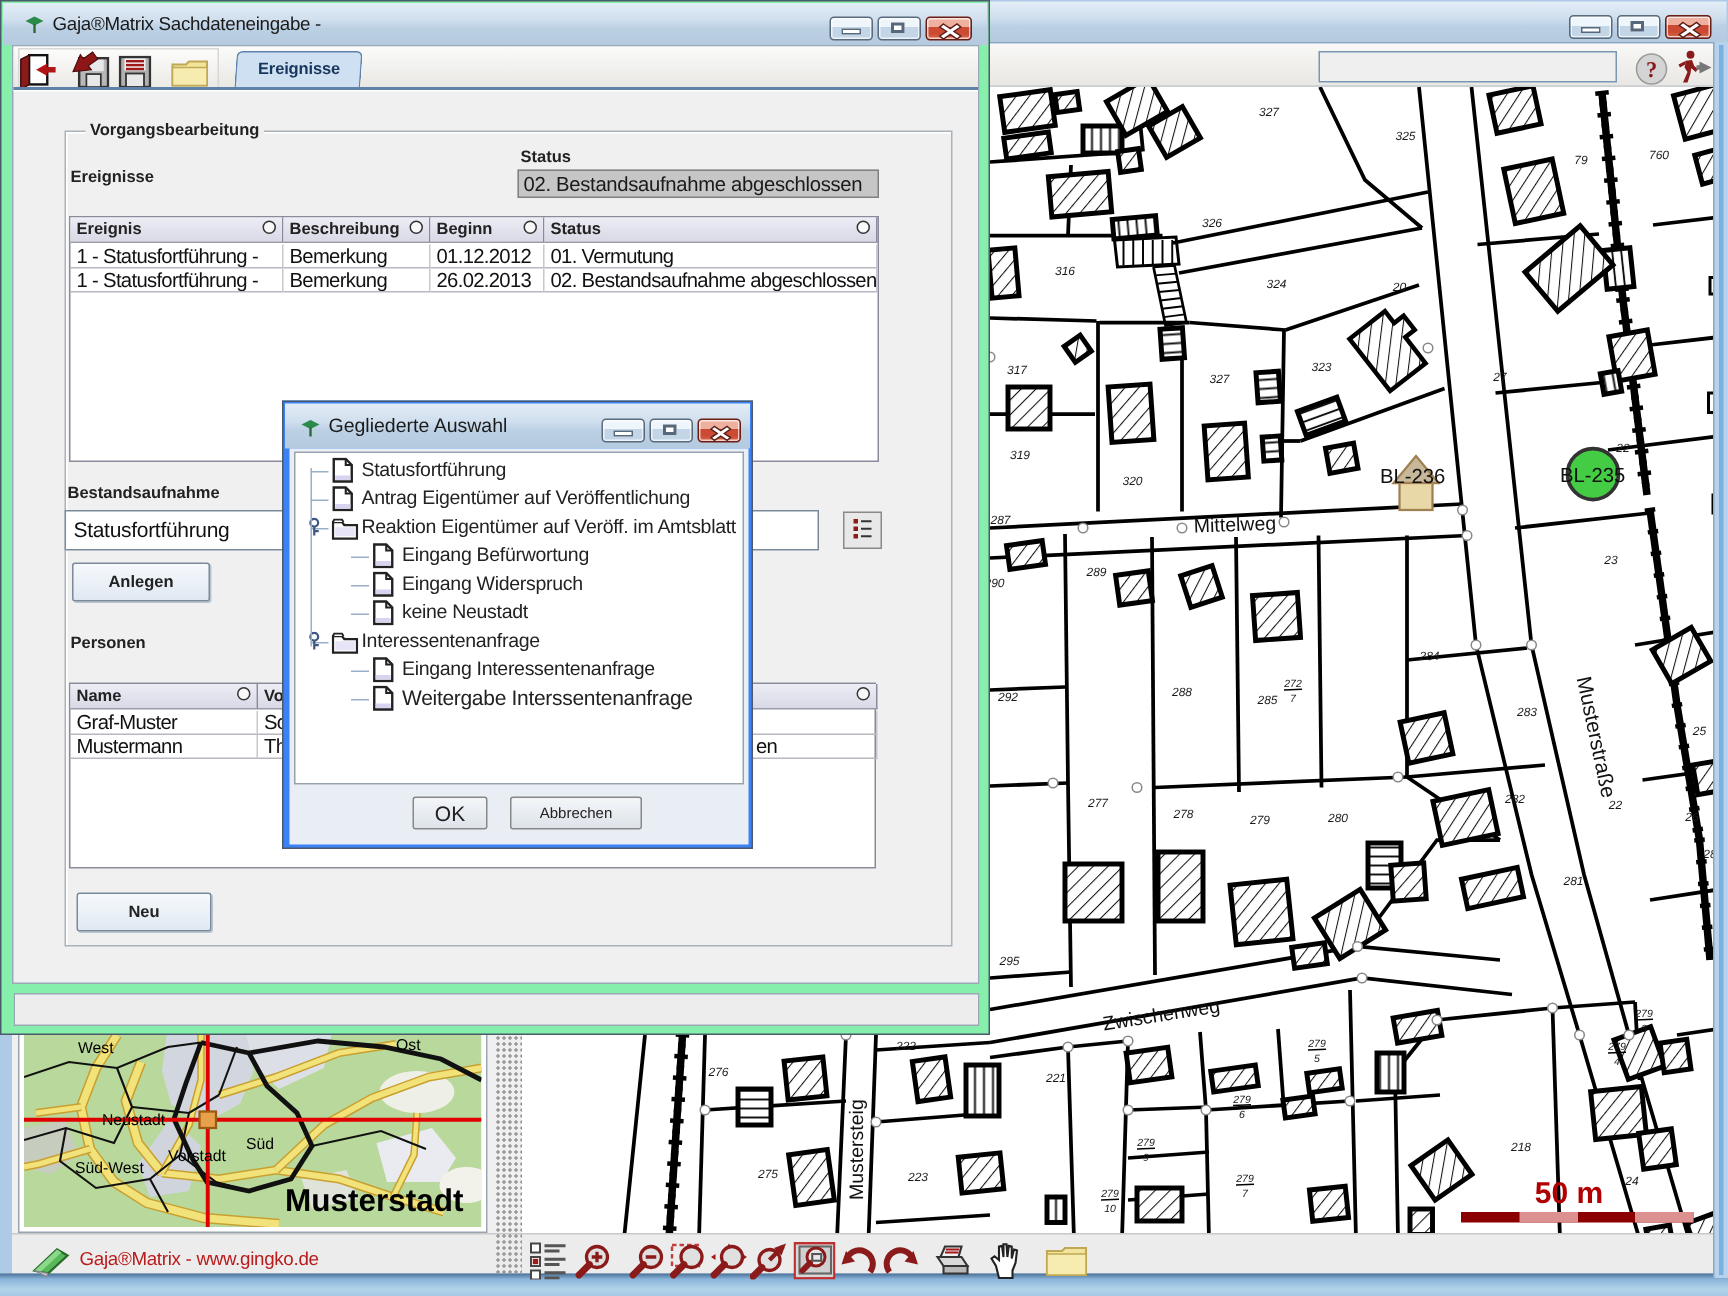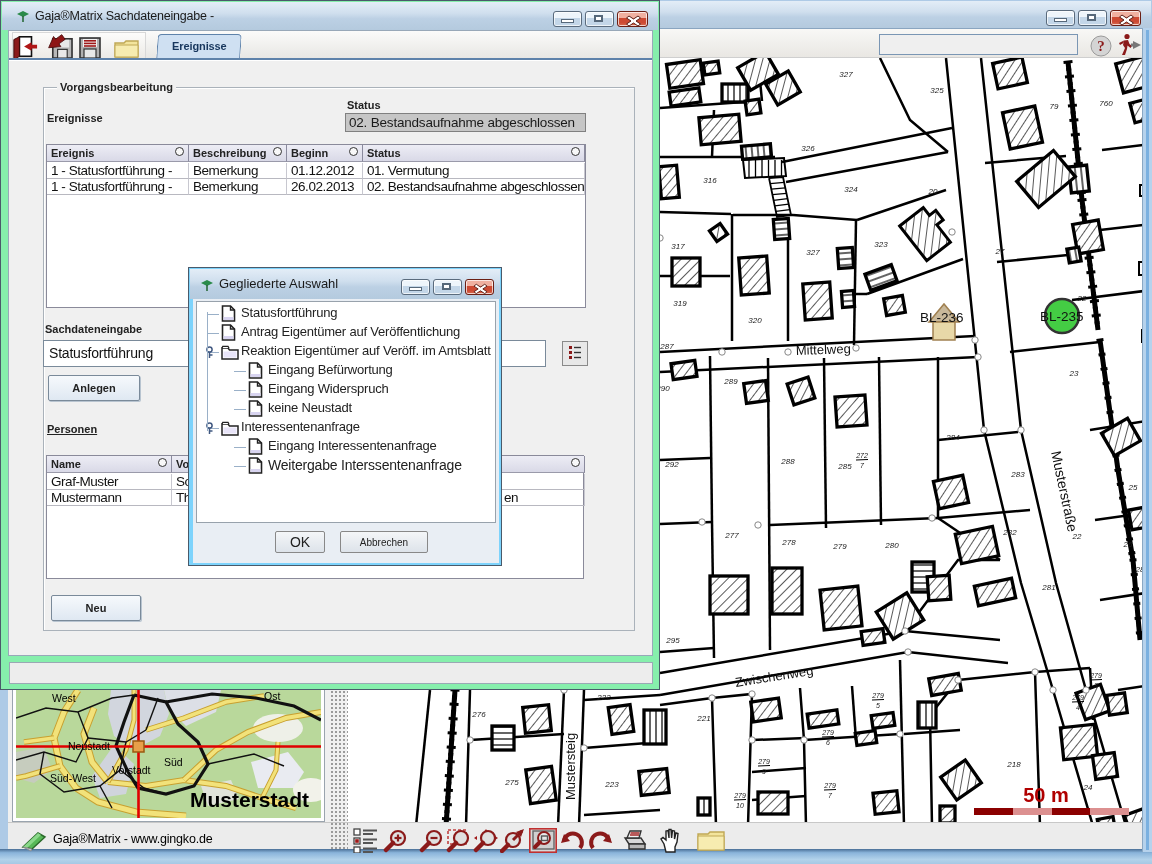--- a/index.html
+++ b/index.html
@@ -473,21 +473,21 @@
 <div class="abs" style="left:330px;top:690px;width:18px;height:164px;background-image:radial-gradient(#9a9a9a 1px, transparent 1.2px);background-size:4px 4px;"></div>
 <div class="abs" style="left:8px;top:822px;width:1136px;height:27px;background:#ececec;border-top:1px solid #c8c8c8;"></div>
 <div class="abs" style="left:0;top:849px;width:1152px;height:15px;background:linear-gradient(#4a6f96,#8ab4da 25%,#b2d2ea 70%,#a6c8e4);"></div>
 <div class="abs" style="left:1142px;top:28px;width:10px;height:824px;background:#b6d2ec;border-left:1px solid #8aa8c4;"></div>
 <div class="abs" style="left:1146px;top:30px;width:3px;height:820px;background:#7ab0e0;"></div>
 <div class="abs" style="left:20px;top:829px;"><svg width="28" height="24" viewBox="0 0 28 24">
         <path d="M3 18 L18 4 L25 8 L12 20 Z" fill="#58b858" stroke="#2a6a2a" stroke-width="1.5"></path>
         <path d="M3 18 L18 4 L21 6 L7 19 Z" fill="#8ad88a"></path>
         <path d="M3 18 L12 20 L11 22 Z" fill="#c8c8d8" stroke="#888" stroke-width="0.8"></path>
       </svg></div>
-<div class="abs" style="left:53px;top:832px;font-size:12.5px;letter-spacing:-0.2px;color:#000000;">Gaja®Matrix - www.gingko.de</div>
+<div class="abs" style="left:53px;top:832px;font-size:12.5px;letter-spacing:-0.2px;color:#b91c1c;">Gaja®Matrix - www.gingko.de</div>
 <div class="abs" style="left:330px;top:822px;width:18px;height:27px;background-image:radial-gradient(#9a9a9a 1px, transparent 1.2px);background-size:4px 4px;"></div>
 <div class="abs" style="left:353px;top:828px;"><svg width="26" height="25" viewBox="0 0 26 25">
         <rect x="1" y="1" width="6" height="6" fill="#fff" stroke="#444" stroke-width="1.3"></rect>
         <line x1="10" y1="2.5" x2="24" y2="2.5" stroke="#555" stroke-width="2"></line>
         <line x1="10" y1="6" x2="20" y2="6" stroke="#555" stroke-width="2"></line>
         <rect x="1" y="10" width="6" height="6" fill="#fff" stroke="#444" stroke-width="1.3"></rect>
         <rect x="2.2" y="11.2" width="3.6" height="3.6" fill="#a01818"></rect>
         <line x1="10" y1="11.5" x2="24" y2="11.5" stroke="#555" stroke-width="2"></line>
         <line x1="10" y1="15" x2="20" y2="15" stroke="#555" stroke-width="2"></line>
         <rect x="1" y="19" width="6" height="6" fill="#fff" stroke="#444" stroke-width="1.3"></rect>
@@ -614,50 +614,50 @@
         <div style="position:absolute;left:316px;top:0;width:222px;height:17px;background:linear-gradient(#ededf5,#d9d9e7);border-right:1px solid #8a8a9d;border-bottom:1px solid #9a9aaa;font-size:11px;font-weight:bold;color:#222;padding:2px 0 0 4px;">Status<span style="position:absolute;right:4px;top:2px;width:9px;height:9px;border:1.5px solid #333;border-radius:50%;background:#f8f8f8;"></span></div>
         <div style="position:absolute;left:0px;top:18px;width:142px;height:16px;border-right:1px solid #c8c8d0;border-bottom:1px solid #b8b8c0;font-size:13.5px;letter-spacing:-0.45px;color:#111;padding:0 0 0 4px;white-space:nowrap;overflow:hidden;">1 - Statusfortführung -</div>
         <div style="position:absolute;left:142px;top:18px;width:98px;height:16px;border-right:1px solid #c8c8d0;border-bottom:1px solid #b8b8c0;font-size:13.5px;letter-spacing:-0.45px;color:#111;padding:0 0 0 4px;white-space:nowrap;overflow:hidden;">Bemerkung</div>
         <div style="position:absolute;left:240px;top:18px;width:76px;height:16px;border-right:1px solid #c8c8d0;border-bottom:1px solid #b8b8c0;font-size:13.5px;letter-spacing:-0.45px;color:#111;padding:0 0 0 4px;white-space:nowrap;overflow:hidden;">01.12.2012</div>
         <div style="position:absolute;left:316px;top:18px;width:222px;height:16px;border-right:1px solid #c8c8d0;border-bottom:1px solid #b8b8c0;font-size:13.5px;letter-spacing:-0.45px;color:#111;padding:0 0 0 4px;white-space:nowrap;overflow:hidden;">01. Vermutung</div>
         <div style="position:absolute;left:0px;top:34px;width:142px;height:16px;border-right:1px solid #c8c8d0;border-bottom:1px solid #b8b8c0;font-size:13.5px;letter-spacing:-0.45px;color:#111;padding:0 0 0 4px;white-space:nowrap;overflow:hidden;">1 - Statusfortführung -</div>
         <div style="position:absolute;left:142px;top:34px;width:98px;height:16px;border-right:1px solid #c8c8d0;border-bottom:1px solid #b8b8c0;font-size:13.5px;letter-spacing:-0.45px;color:#111;padding:0 0 0 4px;white-space:nowrap;overflow:hidden;">Bemerkung</div>
         <div style="position:absolute;left:240px;top:34px;width:76px;height:16px;border-right:1px solid #c8c8d0;border-bottom:1px solid #b8b8c0;font-size:13.5px;letter-spacing:-0.45px;color:#111;padding:0 0 0 4px;white-space:nowrap;overflow:hidden;">26.02.2013</div>
         <div style="position:absolute;left:316px;top:34px;width:222px;height:16px;border-right:1px solid #c8c8d0;border-bottom:1px solid #b8b8c0;font-size:13.5px;letter-spacing:-0.45px;color:#111;padding:0 0 0 4px;white-space:nowrap;overflow:hidden;">02. Bestandsaufnahme abgeschlossen</div>
       </div>
-<div class="abs" style="left:36px;top:292px;font-size:11px;font-weight:bold;color:#222;">Sachdateneingabe</div>
+<div class="abs" style="left:36px;top:292px;font-size:11px;font-weight:bold;color:#222;">Bestandsaufnahme</div>
 <div class="abs" style="left:34px;top:309px;width:503px;height:27px;background:#fff;border:1px solid #7a8a9a;font-size:14px;letter-spacing:-0.2px;color:#111;padding:4px 0 0 5px;">Statusfortführung</div>
 <div class="abs" style="left:553px;top:310px;width:26px;height:25px;background:#e8e8e8;border:1px solid #8a8a8a;padding:3px 0 0 4px;"><svg width="16" height="16" viewBox="0 0 16 16">
           <rect x="2" y="1" width="3" height="3" fill="#8b1a1a"></rect>
           <line x1="7" y1="2.5" x2="14" y2="2.5" stroke="#333" stroke-width="1.4"></line>
           <rect x="2" y="6" width="3" height="3" fill="#8b1a1a"></rect>
           <line x1="7" y1="7.5" x2="14" y2="7.5" stroke="#333" stroke-width="1.4"></line>
           <rect x="2" y="11" width="3" height="3" fill="#8b1a1a"></rect>
           <line x1="7" y1="12.5" x2="14" y2="12.5" stroke="#333" stroke-width="1.4"></line>
         </svg></div>
 <div class="abs" style="left:39px;top:344px;width:92px;height:26px;background:linear-gradient(#f6f9fc,#dfe8f2);border:1px solid #7a8a9a;border-radius:2px;box-shadow:1px 1px 0 #b8c4d0;font-size:11px;font-weight:bold;color:#222;text-align:center;line-height:24px;">Anlegen</div>
-<div class="abs" style="left:38px;top:392px;font-size:11px;font-weight:bold;color:#222;text-decoration:underline;">Personen</div>
+<div class="abs" style="left:38px;top:392px;font-size:11px;font-weight:bold;color:#222;">Personen</div>
 <div class="abs" style="left:37px;top:424px;width:538px;height:124px;background:#fff;border:1px solid #8a8a9a;">
         <div style="position:absolute;left:0px;top:0;width:125px;height:17px;background:linear-gradient(#ededf5,#d9d9e7);border-right:1px solid #8a8a9d;border-bottom:1px solid #9a9aaa;font-size:11px;font-weight:bold;color:#222;padding:2px 0 0 4px;">Name<span style="position:absolute;right:4px;top:2px;width:9px;height:9px;border:1.5px solid #333;border-radius:50%;background:#f8f8f8;"></span></div>
         <div style="position:absolute;left:125px;top:0;width:99px;height:17px;background:linear-gradient(#ededf5,#d9d9e7);border-right:1px solid #8a8a9d;border-bottom:1px solid #9a9aaa;font-size:11px;font-weight:bold;color:#222;padding:2px 0 0 4px;">Vorname<span style="position:absolute;right:4px;top:2px;width:9px;height:9px;border:1.5px solid #333;border-radius:50%;background:#f8f8f8;"></span></div>
         <div style="position:absolute;left:224px;top:0;width:314px;height:17px;background:linear-gradient(#ededf5,#d9d9e7);border-right:1px solid #8a8a9d;border-bottom:1px solid #9a9aaa;font-size:11px;font-weight:bold;color:#222;padding:2px 0 0 4px;">
           <span style="position:absolute;right:4px;top:2px;width:9px;height:9px;border:1.5px solid #333;border-radius:50%;background:#f8f8f8;"></span>
         </div>
         <div style="position:absolute;left:0px;top:18px;width:125px;height:16px;border-right:1px solid #c8c8d0;border-bottom:1px solid #b8b8c0;font-size:13.5px;letter-spacing:-0.45px;color:#111;padding:0 0 0 4px;white-space:nowrap;overflow:hidden;">Graf-Muster</div>
         <div style="position:absolute;left:125px;top:18px;width:99px;height:16px;border-right:1px solid #c8c8d0;border-bottom:1px solid #b8b8c0;font-size:13.5px;letter-spacing:-0.45px;color:#111;padding:0 0 0 4px;white-space:nowrap;overflow:hidden;">Sophia</div>
         <div style="position:absolute;left:224px;top:18px;width:314px;height:16px;border-right:1px solid #c8c8d0;border-bottom:1px solid #b8b8c0;font-size:13.5px;letter-spacing:-0.45px;color:#111;padding:0 0 0 4px;white-space:nowrap;overflow:hidden;"></div>
         <div style="position:absolute;left:0px;top:34px;width:125px;height:16px;border-right:1px solid #c8c8d0;border-bottom:1px solid #b8b8c0;font-size:13.5px;letter-spacing:-0.45px;color:#111;padding:0 0 0 4px;white-space:nowrap;overflow:hidden;">Mustermann</div>
         <div style="position:absolute;left:125px;top:34px;width:99px;height:16px;border-right:1px solid #c8c8d0;border-bottom:1px solid #b8b8c0;font-size:13.5px;letter-spacing:-0.45px;color:#111;padding:0 0 0 4px;white-space:nowrap;overflow:hidden;">Thomas</div>
         <div style="position:absolute;left:224px;top:34px;width:314px;height:16px;border-right:1px solid #c8c8d0;border-bottom:1px solid #b8b8c0;font-size:13.5px;letter-spacing:-0.45px;color:#111;padding:0 0 0 4px;white-space:nowrap;overflow:hidden;"><span style="padding-left:229px">en</span></div>
       </div>
 <div class="abs" style="left:42px;top:564px;width:90px;height:26px;background:linear-gradient(#f6f9fc,#dfe8f2);border:1px solid #7a8a9a;border-radius:2px;box-shadow:1px 1px 0 #b8c4d0;font-size:11px;font-weight:bold;color:#222;text-align:center;line-height:24px;">Neu</div>
 </div>
 <div class="abs" style="left:8px;top:661px;width:644px;height:22px;background:#ededed;border:1px solid #9aa8b4;"></div>
 </div>
-<div class="abs win" style="left:188px;top:267px;width:314px;height:299px;background:#7dd3fc;">
+<div class="abs win" style="left:188px;top:267px;width:314px;height:299px;background:#3b82f6;">
 <div class="abs tb" style="left:1px;top:1px;width:310px;height:30px;"></div>
 <div class="abs" style="left:11px;top:10px;"><svg width="14" height="14" viewBox="0 0 14 14">
         <path d="M1 5 L7 2 L13 5 L7 8 Z" fill="#2a8a4a"></path>
         <rect x="6.2" y="7" width="1.6" height="6" fill="#2a6a3a"></rect>
       </svg></div>
 <div class="abs" style="left:30px;top:8px;font-size:13px;color:#1a1a1a;">Gegliederte Auswahl</div>
 <div style="position:absolute;width:29px;height:16px;border:1px solid #5a6b7d;border-radius:3px;box-shadow:inset 0 0 0 1px rgba(255,255,255,.7);top:11px;background:linear-gradient(#eef5fb 0 45%,#c3d6e8 45% 100%);left:212px;">
       <div style="position:absolute;left:7px;top:7px;width:13px;height:4px;background:#fff;border:1px solid #56687a;"></div>
     </div>
 <div style="position:absolute;width:29px;height:16px;border:1px solid #5a6b7d;border-radius:3px;box-shadow:inset 0 0 0 1px rgba(255,255,255,.7);top:11px;background:linear-gradient(#eef5fb 0 45%,#c3d6e8 45% 100%);left:244px;">

